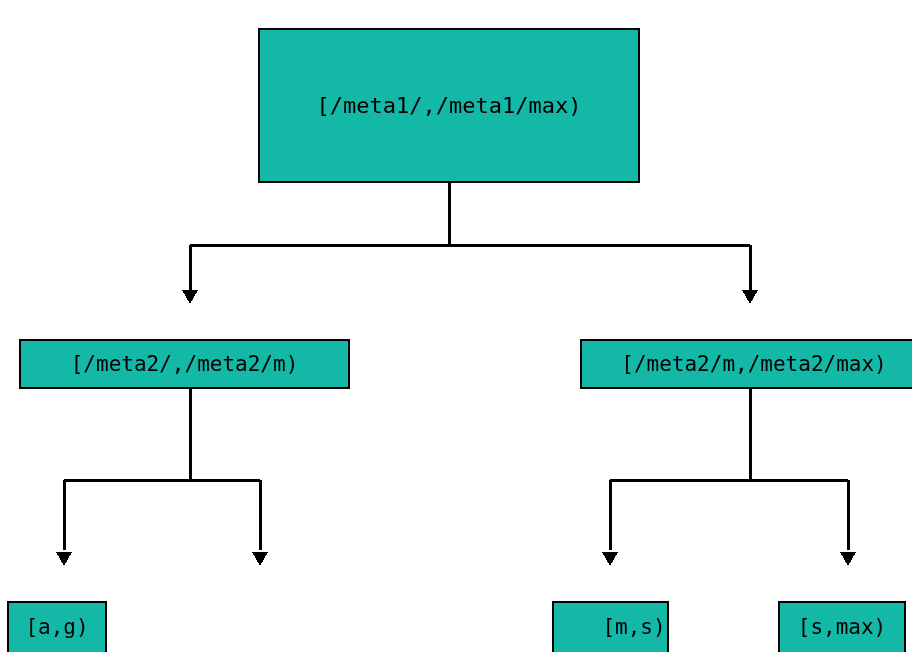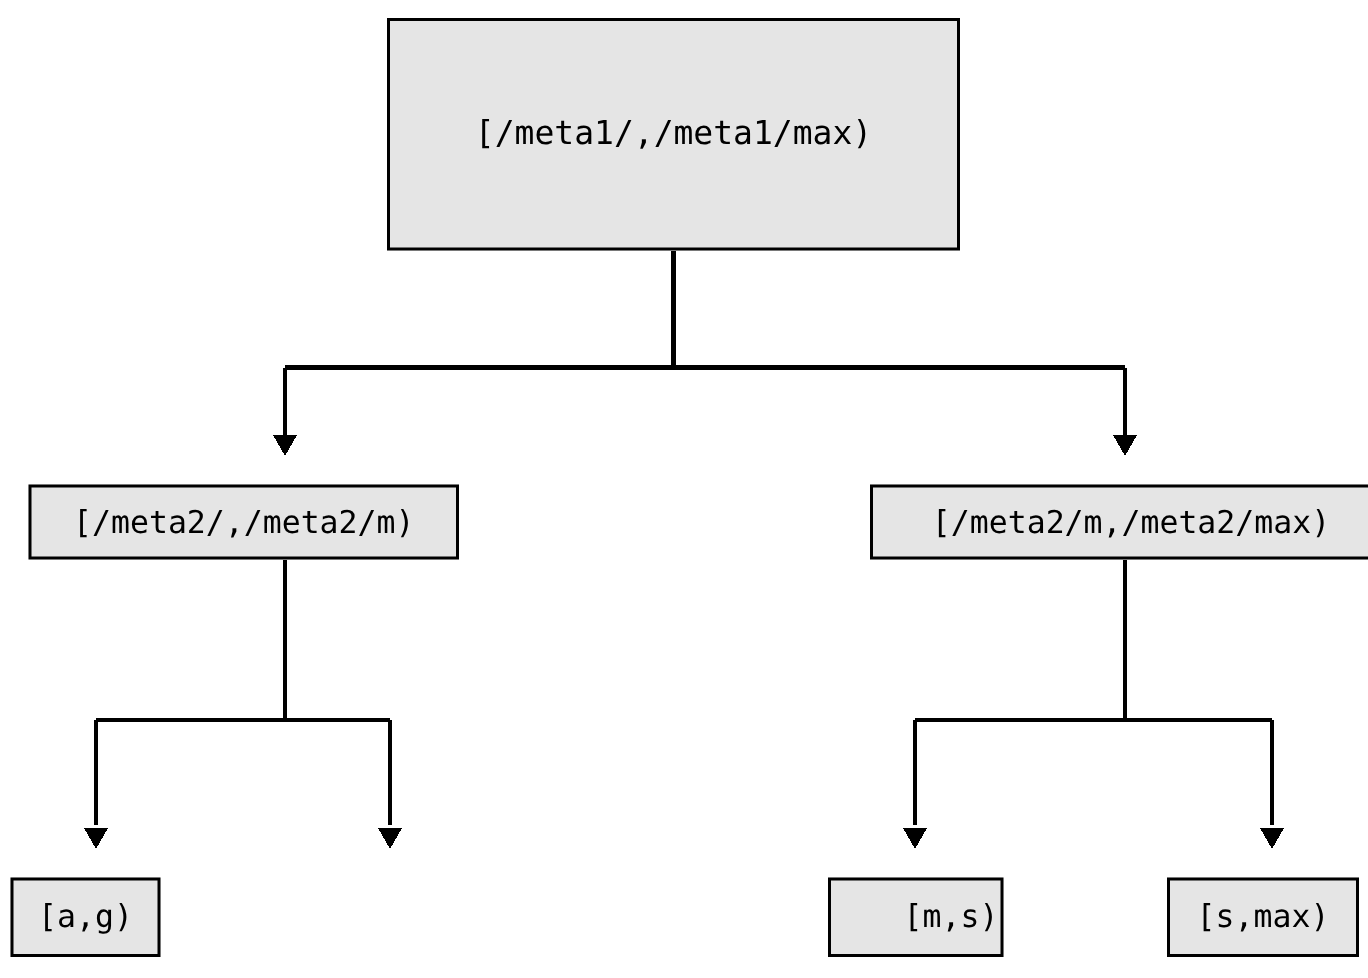--- a/index.html
+++ b/index.html
@@ -22,35 +22,36 @@
     position: absolute;
     left: 0;
     top: 0;
     width: 912px;
     height: 652px;
   }
   .node-box {
     position: absolute;
     box-sizing: border-box;
     border: 2px solid #000000;
-    background: #e5e5e5;
+    background: #14b8a6;
     display: flex;
     align-items: center;
     justify-content: center;
     color: #000000;
     white-space: pre;
+    margin-top: 16px;
   }
   .node-label {
     display: block;
     line-height: 1;
     letter-spacing: 0px;
   }
   .node-root   { left: 258px; top: 12px;  width: 382px; height: 155px; }
   .node-mid    { top: 323px;  height: 50px; }
-  .node-mid-l  { left: 19px;  width: 287px; }
+  .node-mid-l  { left: 19px;  width: 331px; }
   .node-mid-r  { left: 580px; width: 348px; }
   .node-leaf   { top: 585px;  height: 53px; text-align: right; }
   .node-leaf-0 { left: 7px;   width: 100px; }
   .node-leaf-1 { left: 204px; width: 99px;  }
   .node-leaf-2 { left: 552px; width: 117px; padding-left: 47px;  }
   .node-leaf-3 { left: 778px; width: 128px; }
   .node-root .node-label { font-size: 22px; }
   .node-mid  .node-label { font-size: 21px; }
   .node-leaf .node-label { font-size: 21px; }
 </style>

